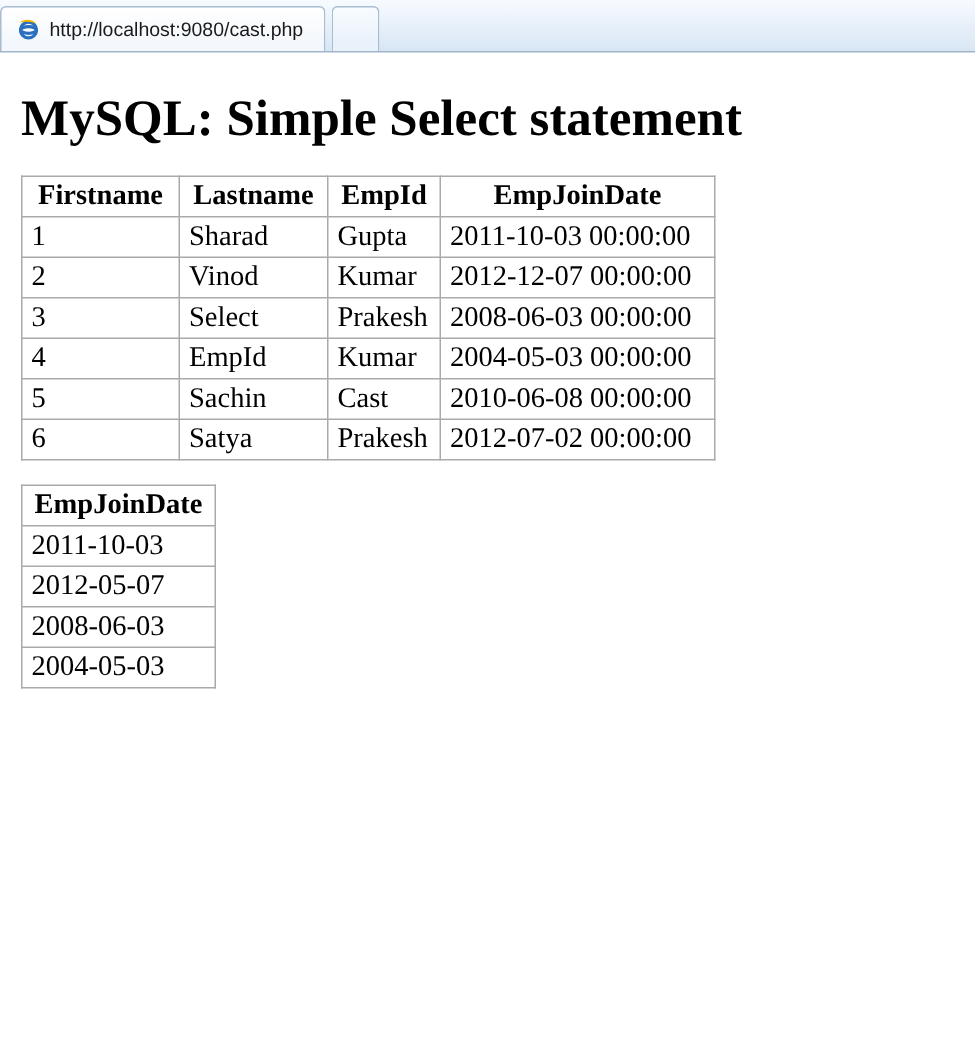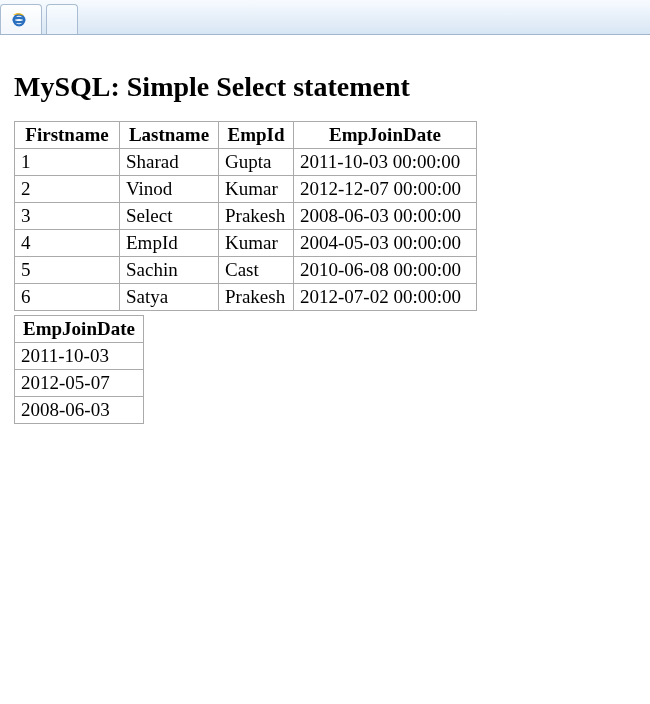--- a/index.html
+++ b/index.html
@@ -56,28 +56,28 @@
     border-bottom: none;
     border-top-left-radius: 4px;
     border-top-right-radius: 4px;
   }
 
   
   .page {
     padding: 12px 14px;
   }
   h2.section-heading {
-    font-size: 28px;
+    font-size: 34px;
     font-weight: bold;
-    margin: 24px 0 18px 0;
+    margin: 14px 0 18px 0;
   }
   table.data-table {
     border-collapse: collapse;
     border: 1px solid #888;
-    margin-bottom: 4px;
+    margin-bottom: 16px;
     padding-left: 46px;
   }
   table.data-table th,
   table.data-table td {
     border: 1px solid #aaa;
     padding: 2px 6px;
     font-size: 19px;
     text-align: left;
     vertical-align: middle;
     font-family: "Times New Roman", Times, serif;
@@ -107,20 +107,21 @@
 
 <div class="browser-chrome">
   <div class="tab">
     <span class="favicon">
       <svg viewBox="0 0 16 16" width="16" height="16">
         <circle class="ie-ring" cx="8" cy="8" r="5.3"></circle>
         <ellipse class="ie-ring" cx="8" cy="8" rx="5.3" ry="2.2"></ellipse>
         <path class="ie-swoosh" d="M2 3 C5 0, 12 1, 13 4 C11 2.5, 6 2, 2 3 Z"></path>
       </svg>
     </span>
+    <span class="tab-url">http://localhost:9080/cast.php</span>
   </div>
   <div class="blank-tab"></div>
 </div>
 
 <div class="page">
 
   <h2 class="section-heading">MySQL: Simple Select statement</h2>
 
   <table class="data-table">
     <thead>
@@ -181,16 +182,19 @@
     <tbody>
       <tr>
         <td class="col-date2">2011-10-03</td>
       </tr>
       <tr>
         <td class="col-date2">2012-05-07</td>
       </tr>
       <tr>
         <td class="col-date2">2008-06-03</td>
       </tr>
+      <tr>
+        <td class="col-date2">2004-05-03</td>
+      </tr>
     </tbody>
   </table>
 
 </div>
 
 </body></html>

